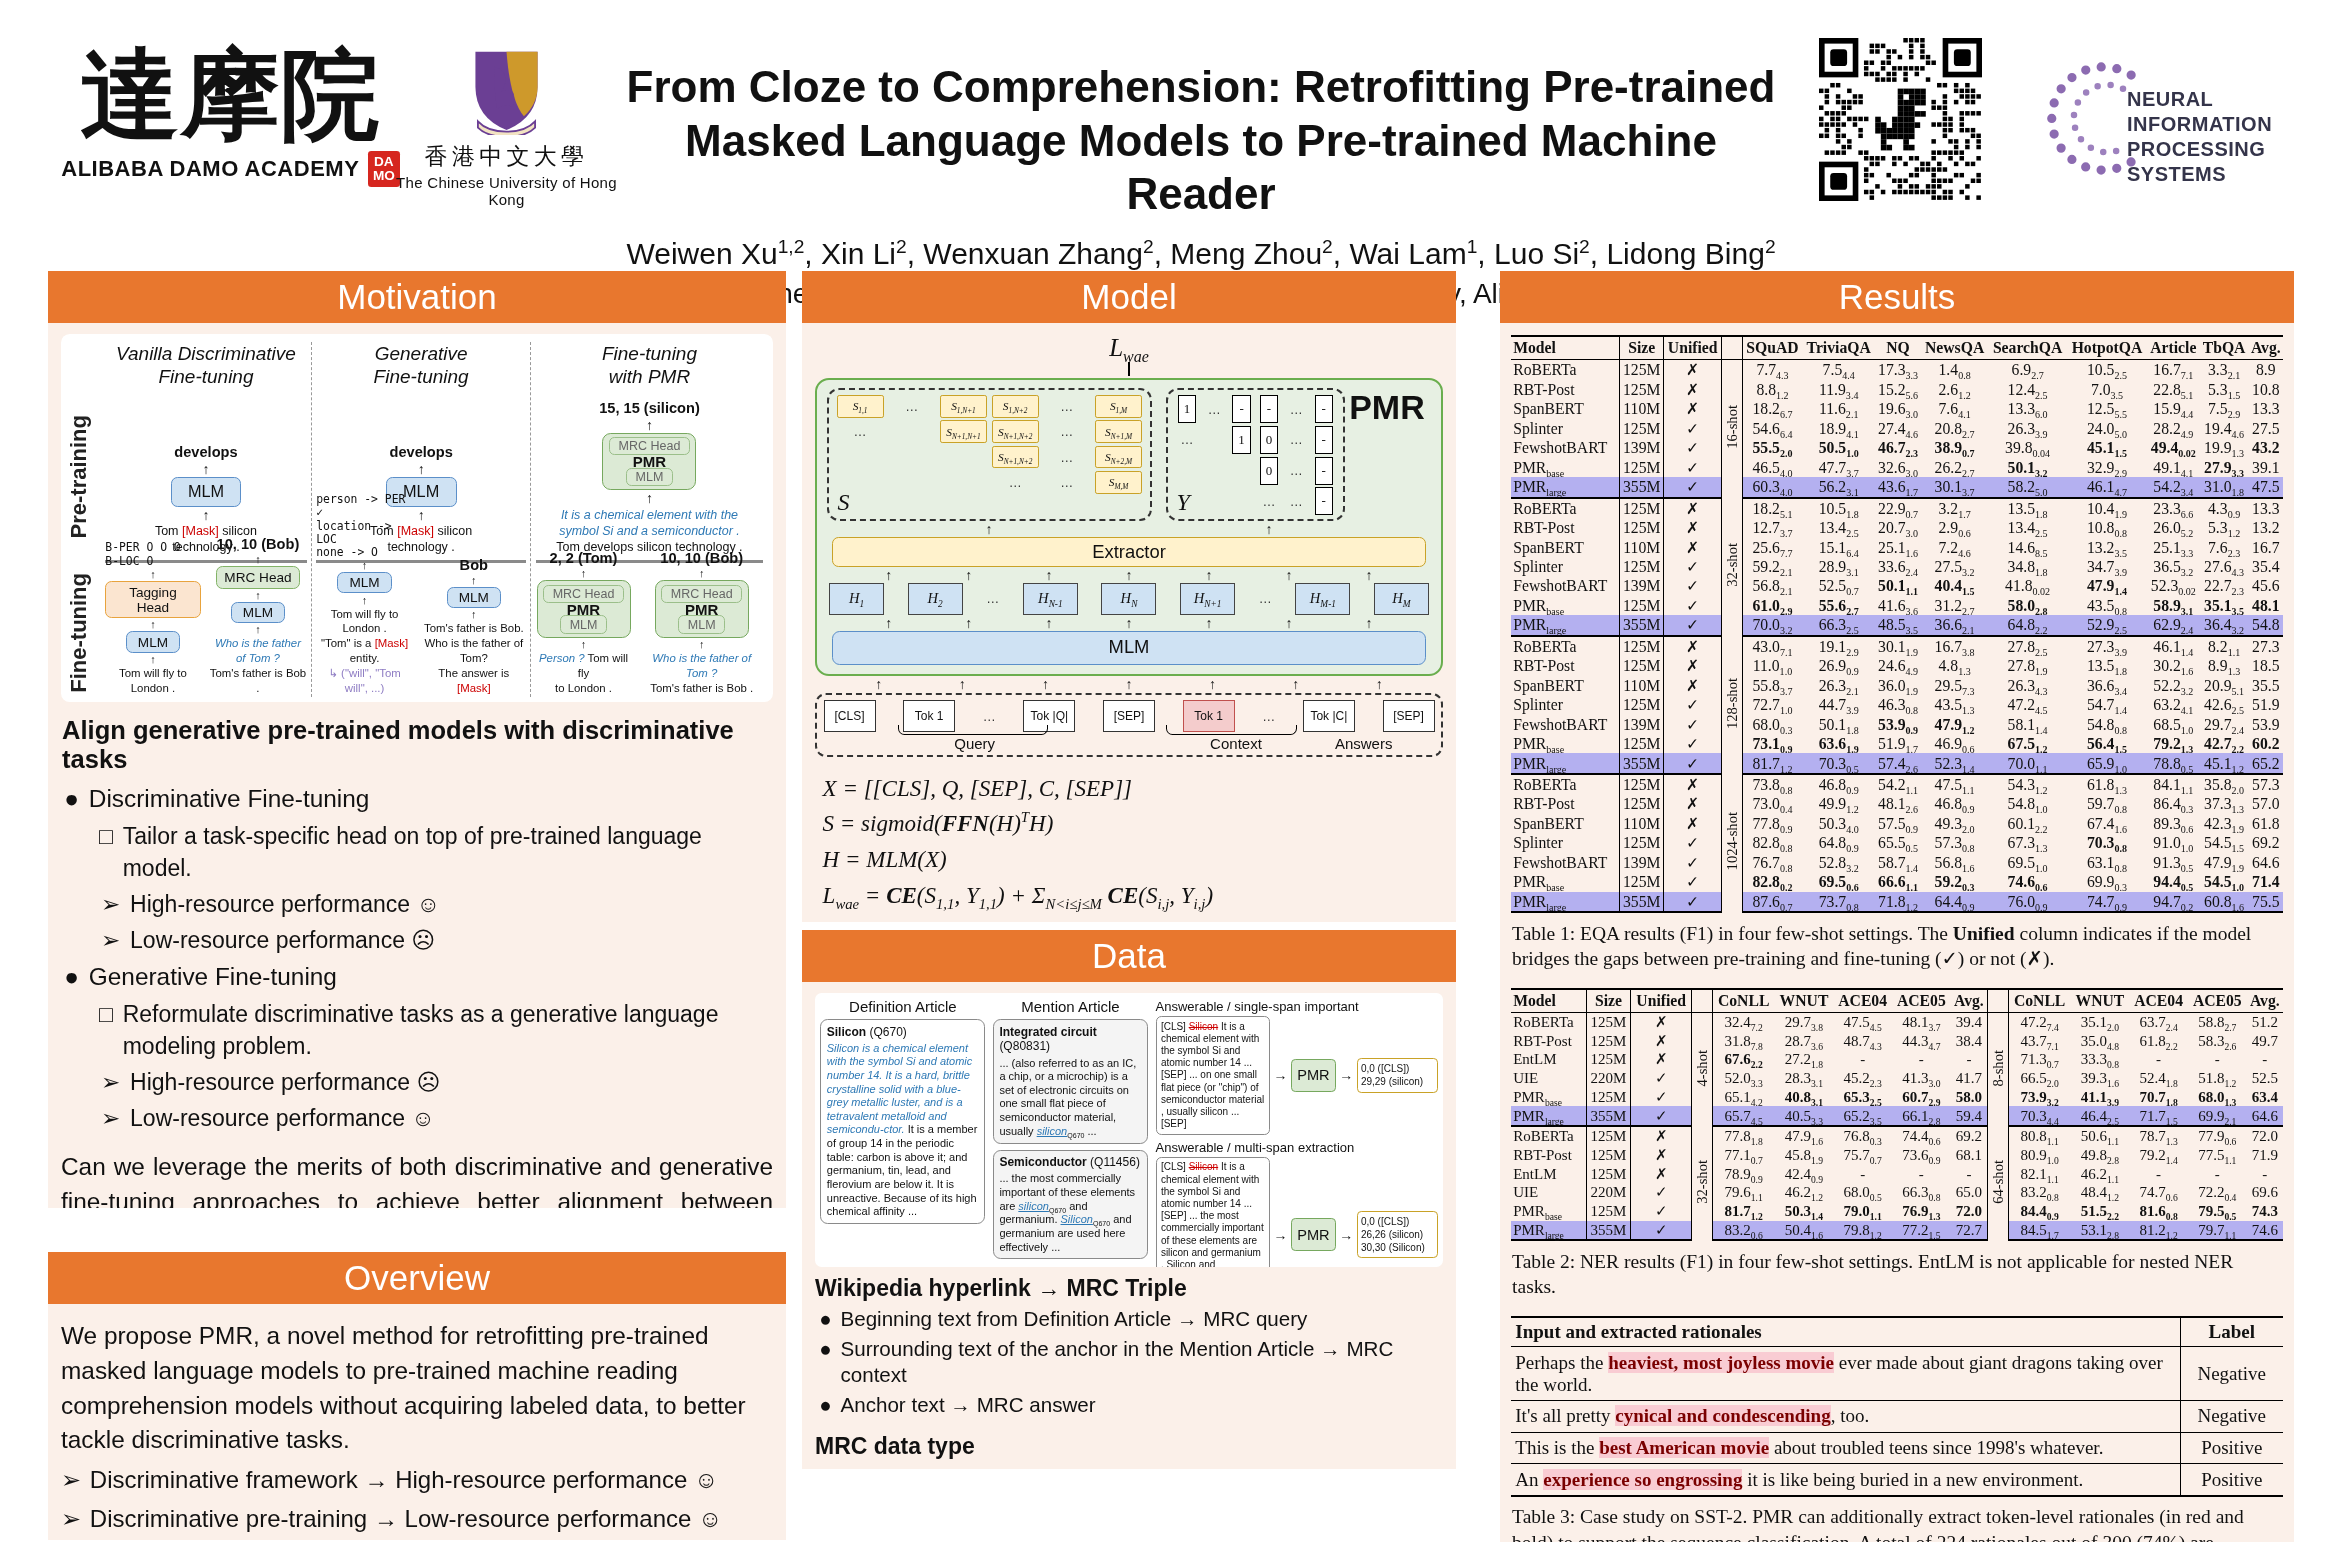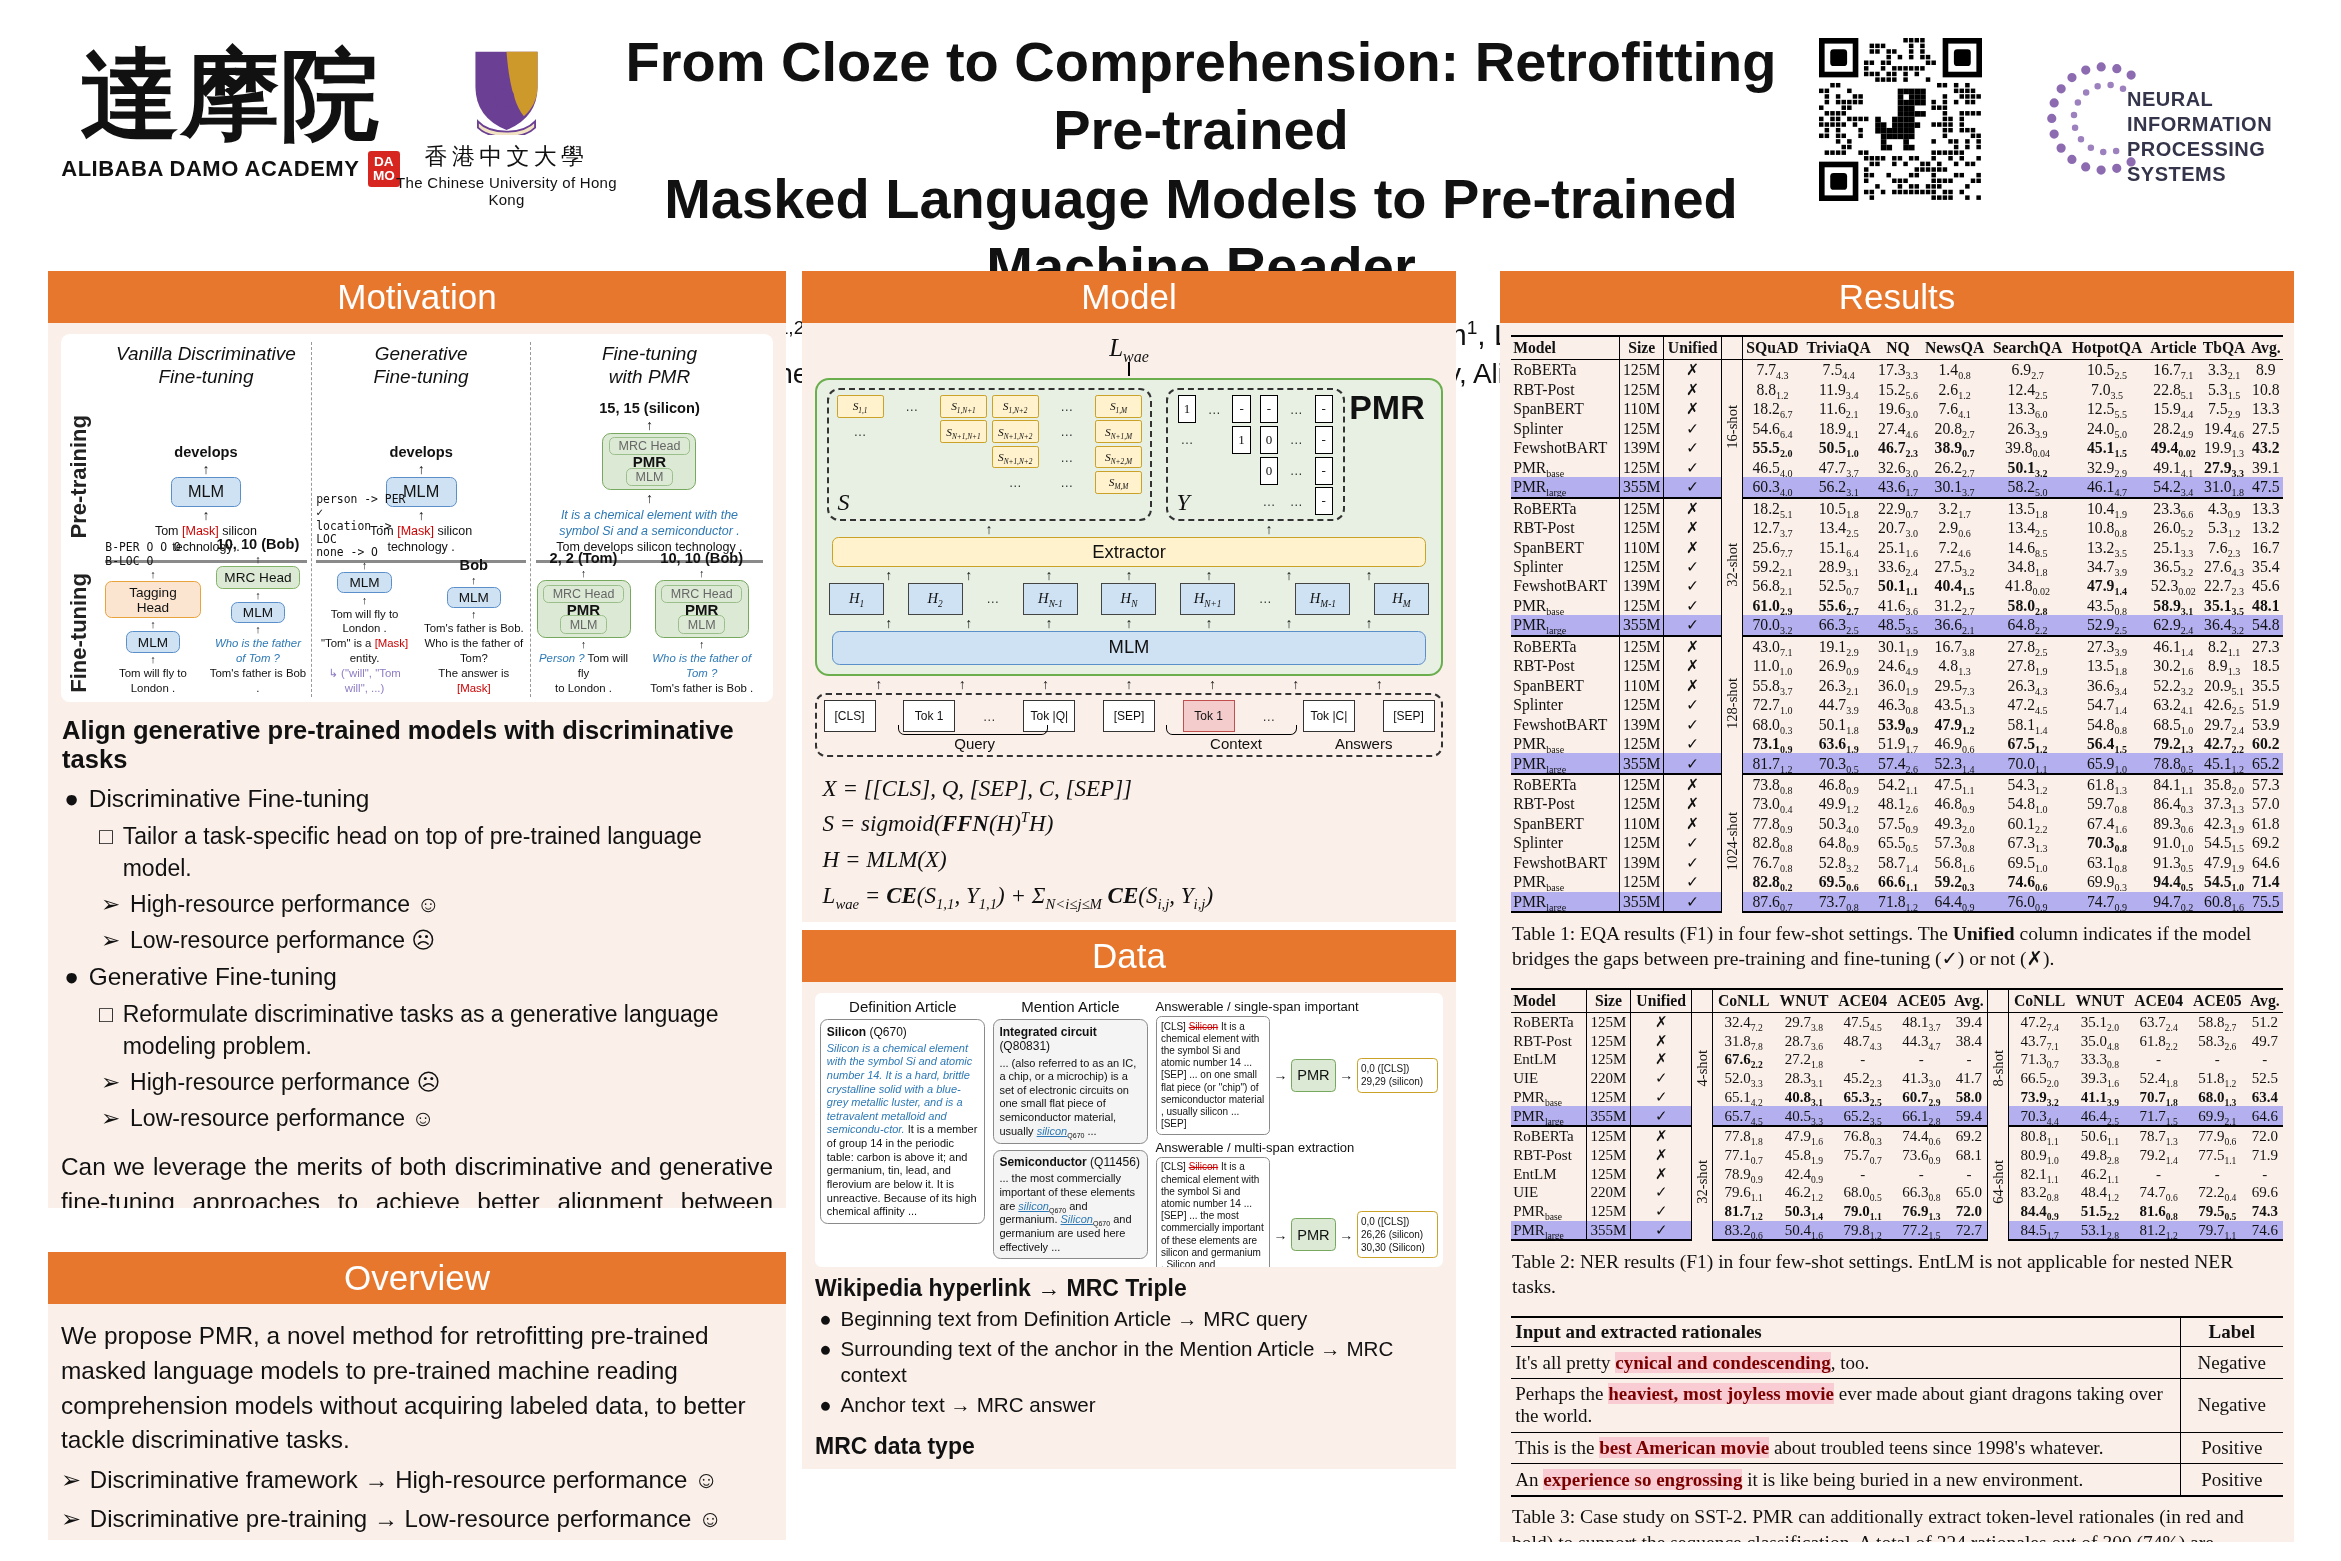--- a/index.html
+++ b/index.html
@@ -21,21 +21,21 @@
   
   .damo{position:absolute;left:57px;top:43px;width:347px;text-align:center;}
   .damo-cn{font-family:"DejaVu Serif",serif;font-weight:bold;font-size:99px;line-height:1.05;letter-spacing:1.1px;}
   .damo-row{display:flex;align-items:center;justify-content:center;gap:8.7px;margin-top:4.3px;}
   .damo-en{font-size:22px;font-weight:bold;letter-spacing:0.5px;}
   .damo-seal{background:#D6261F;color:#fff;font-weight:bold;font-size:13.6px;line-height:1.02;padding:3.8px 4.9px;border-radius:3.3px;}
   .cuhk{position:absolute;left:379px;top:48px;width:255px;text-align:center;}
   .cuhk-cn{font-family:"DejaVu Serif",serif;font-size:23px;letter-spacing:4.3px;margin-top:4.3px;}
   .cuhk-en{font-size:15px;margin-top:2.2px;letter-spacing:0.3px;}
   .titleblock{position:absolute;left:613px;top:28px;width:1176px;text-align:center;}
-  .title{font-size:56px;font-weight:bold;line-height:1.22;}
+  .title{font-size:44px;font-weight:bold;line-height:1.22;margin-top:32px;}
   .authors{font-size:30px;margin-top:16.3px;}
   .affil{font-size:28px;margin-top:6.5px;}
   .qr{position:absolute;left:1819px;top:38px;}
   .neurips{position:absolute;left:2009px;top:37px;width:309px;}
   .ntext{position:absolute;left:118px;top:50px;font-size:20px;font-weight:bold;color:#34344A;letter-spacing:0.5px;line-height:1.25;}
 
   
   .col1{position:absolute;left:48px;top:271px;width:738px;}
   .col2{position:absolute;left:802px;top:271px;width:654px;}
   .col3{position:absolute;left:1500px;top:271px;width:794px;}
@@ -1513,25 +1513,25 @@
       <div class="caption" id="cap2">Table 2: NER results (F1) in four few-shot settings. EntLM is not applicable for nested NER tasks.</div>
       <table class="t3" id="t3">
           <thead>
             <tr>
               <th>Input and extracted rationales</th>
               <th class="lab">Label</th>
             </tr>
           </thead>
           <tbody>
             <tr>
+              <td>Perhaps the <span class="ratio">heaviest, most joyless movie</span> ever made about giant dragons taking over the world.</td>
+              <td class="lab">Negative</td>
+            </tr>
+            <tr>
               <td>It's all pretty <span class="ratio">cynical and condescending</span>, too.</td>
-              <td class="lab">Negative</td>
-            </tr>
-            <tr>
-              <td>Perhaps the <span class="ratio">heaviest, most joyless movie</span> ever made about giant dragons taking over the world.</td>
               <td class="lab">Negative</td>
             </tr>
             <tr>
               <td>This is the <span class="ratio">best American movie</span> about troubled teens since 1998's whatever.</td>
               <td class="lab">Positive</td>
             </tr>
             <tr>
               <td>An <span class="ratio">experience so engrossing</span> it is like being buried in a new environment.</td>
               <td class="lab">Positive</td>
             </tr>

